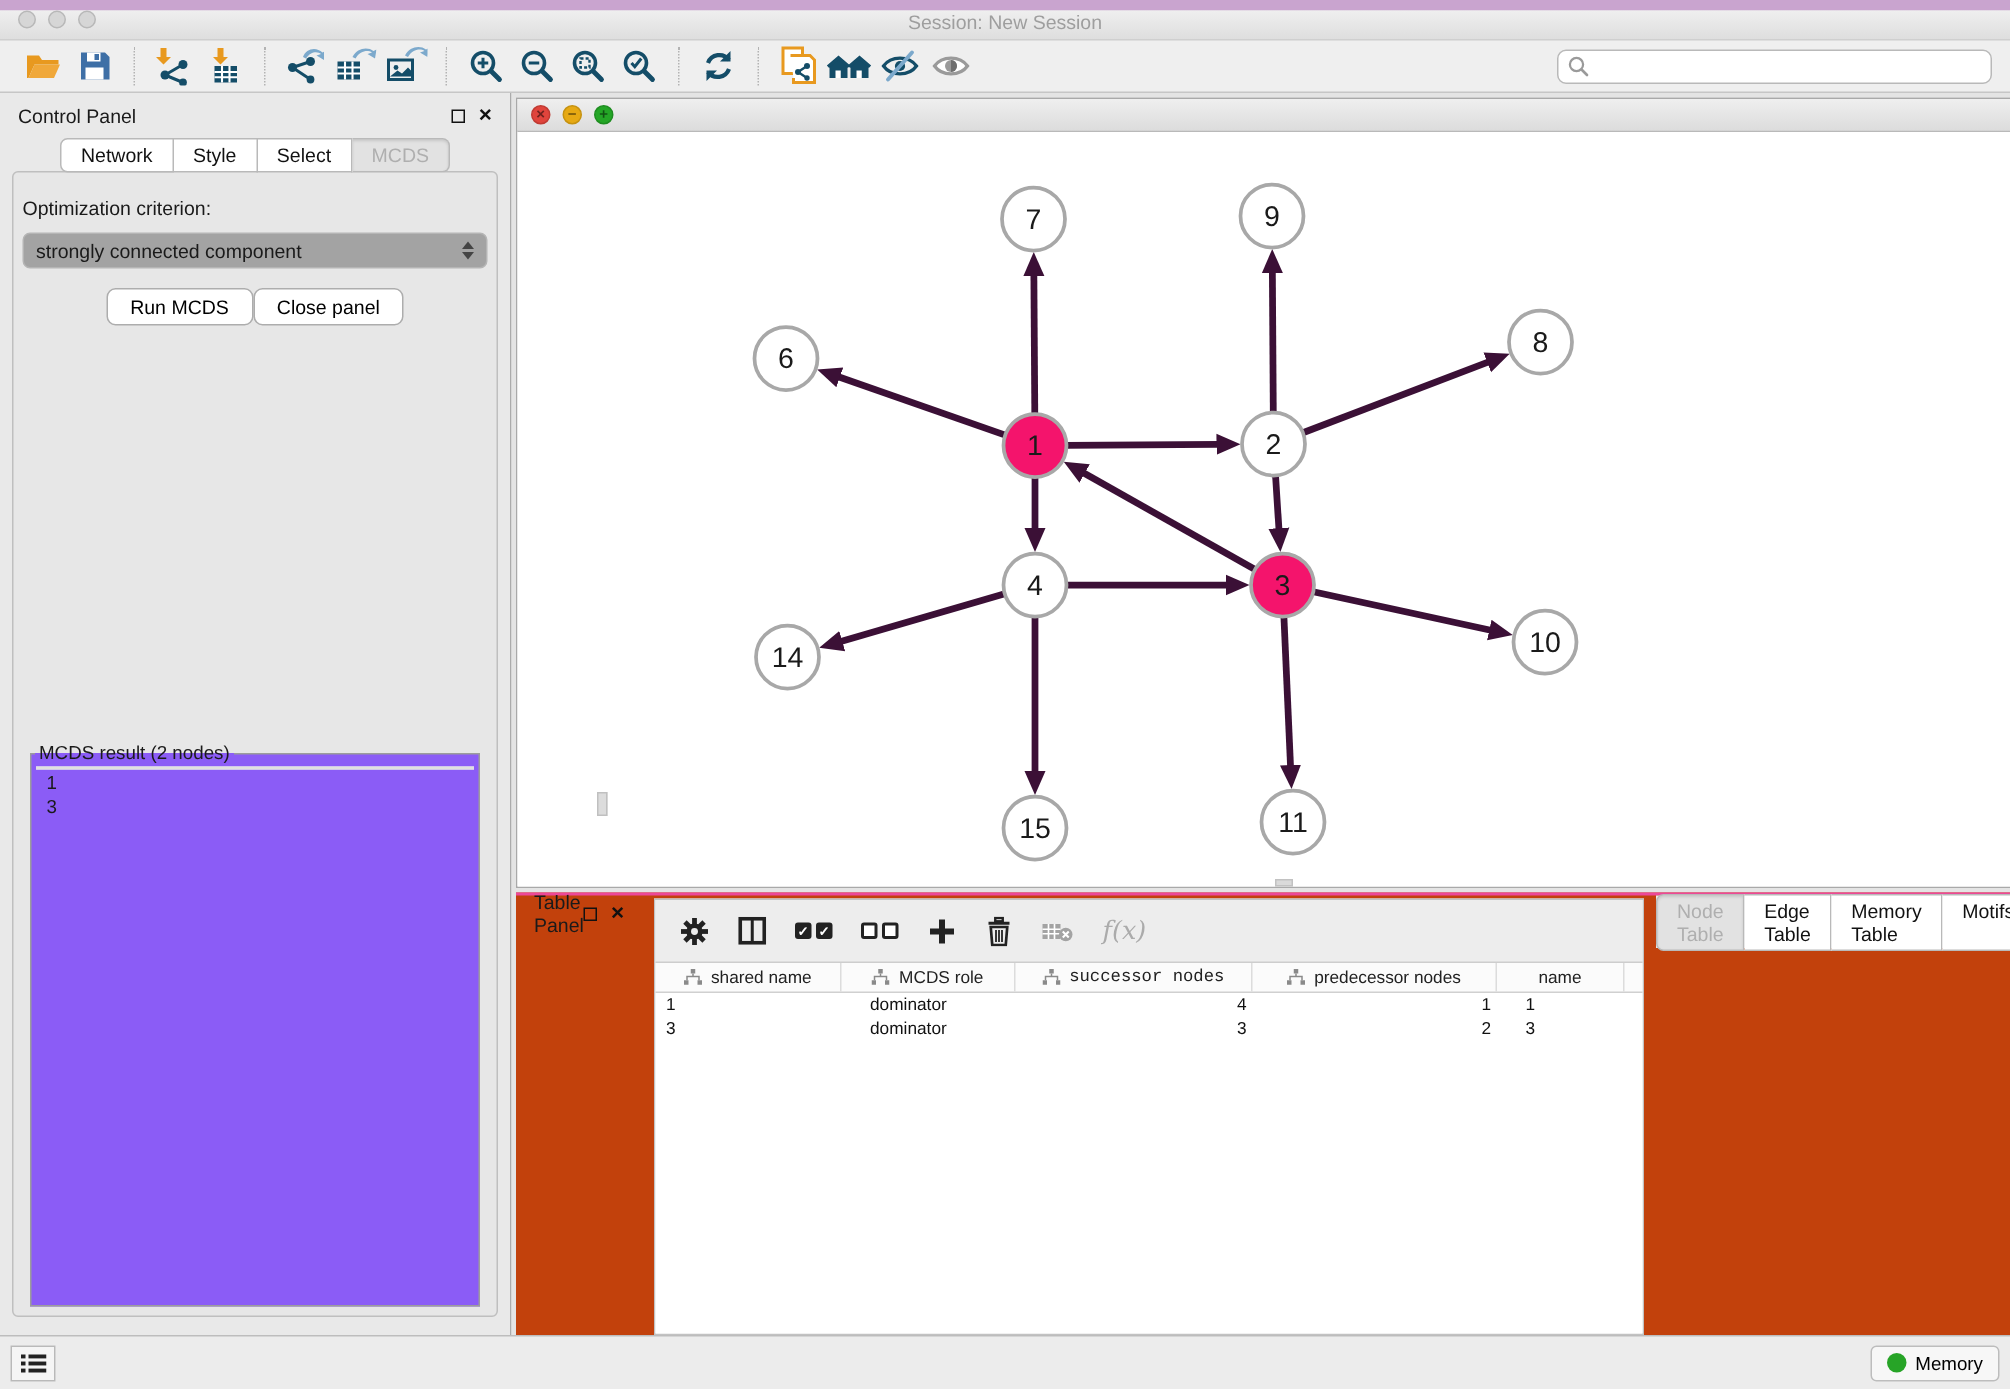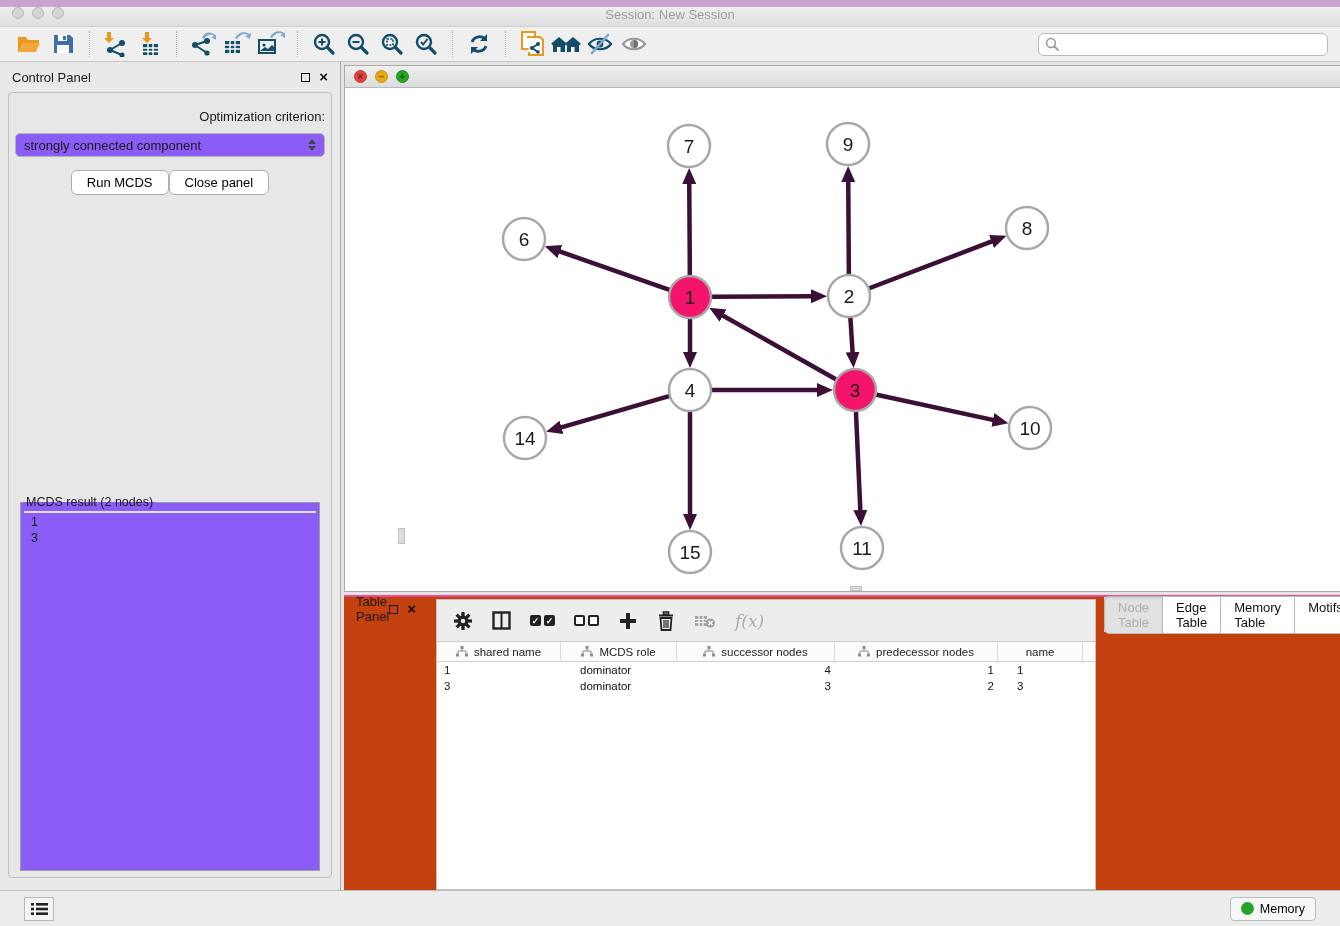--- a/index.html
+++ b/index.html
@@ -38,22 +38,22 @@
   .float-box { width:9px; height:9px; border:1.6px solid #111; display:inline-block; }
   .close-x { font-size:15px; font-weight:bold; color:#111; line-height:10px; }
   .tabs-row { display:flex; justify-content:center; position:relative; z-index:2; margin-bottom:-1px; }
   .tab { background:#FFF; border:1px solid #B9B9B9; border-left:none; padding:3px 13px;
     font-size:13px; color:#111; }
   .tab:first-child { border-left:1px solid #B9B9B9; border-radius:5px 0 0 5px; }
   .tab:last-child { border-radius:0 5px 5px 0; }
   .tab.selected { background:#E2E2E2; color:#AFAFAF; box-shadow:inset 0 1px 2px rgba(0,0,0,.12); }
   .cp-card { flex:1; margin:0 8px 12px; border:1px solid #BFBFBF; border-radius:4px;
     background:#E7E7E7; display:flex; flex-direction:column; padding:16px 6px 6px; }
-  .opt-label { text-align:right; font-size:13px; }
-  .select-box { width:310px; height:24px; margin:9px auto 0; background:#8b5cf6;
+  .opt-label { text-align:left; font-size:13px; }
+  .select-box { width:310px; height:24px; margin:9px auto 0; background:#a3a3a3;
     border:1px solid #B5B5B5; border-radius:5px; display:flex; align-items:center; padding:0 8px; }
   .select-box span.val { font-size:13px; }
   .stepper { margin-left:auto; display:flex; flex-direction:column; gap:2px; }
   .arr-up { width:0; height:0; border-left:4px solid transparent; border-right:4px solid transparent; border-bottom:5px solid #444; }
   .arr-dn { width:0; height:0; border-left:4px solid transparent; border-right:4px solid transparent; border-top:5px solid #444; }
   .btn-row { display:flex; justify-content:center; margin-top:13px; }
   .btn { background:#FFF; border:1px solid #ADADAD; border-radius:6px; padding:4px 15px; font-size:13px; }
   .result-fieldset { margin-top:auto; height:376px; border:1px solid #9C9C9C;
     margin-left:5px; margin-right:5px; position:relative; background:#8b5cf6; }
   .result-fieldset legend { font-size:12.5px; padding:0 3px; margin-left:2px; }
@@ -97,21 +97,21 @@
   .th.fill { flex:1; border-right:none; }
   .t-body { flex:1; background:#FFF; overflow:hidden; }
   .tr { display:flex; height:16px; }
   .td { font-size:11.5px; line-height:16px; color:#111; }
   .td.a-left { text-align:left; padding-left:7px; }
   .td.a-right { text-align:right; padding-right:16px; }
   .tp-tabs { height:35px; display:flex; align-items:center; justify-content:center; background:#E9E9E9; }
 
   
   .statusbar { position:absolute; bottom:0; left:0; right:0; height:36px; background:#ECECEC;
-    border-top:1px solid #BDBDBD; display:flex; align-items:center; padding:0 24px; }
+    border-top:1px solid #BDBDBD; display:flex; align-items:center; padding:0 7px; }
   .sb-left-btn { width:30px; height:24px; background:#F5F5F5; border:1px solid #B9B9B9;
     display:flex; align-items:center; justify-content:center; }
   .memory-btn { margin-left:auto; height:24px; background:#F7F7F7; border:1px solid #BDBDBD;
     border-radius:4px; display:flex; align-items:center; gap:6px; padding:0 10px; font-size:12.5px; }
   .mem-dot { width:13px; height:13px; border-radius:50%; }
   svg { display:block; }
 </style>
 </head>
 <body>
 
@@ -303,20 +303,26 @@
   <div class="main">
 
     <div class="control-panel">
       <div class="cp-header">
         <span class="panel-title">Control Panel</span>
         <span class="panel-ctls">
           <span class="float-box"></span>
           <span class="close-x">×</span>
         </span>
       </div>
+      <div class="tabs-row" id="cp-tabs">
+          <div class="tab">Network</div>
+          <div class="tab">Style</div>
+          <div class="tab">Select</div>
+          <div class="tab selected">MCDS</div>
+        </div>
       <div class="cp-card">
         <div class="opt-label">Optimization criterion:</div>
         <div class="select-box">
           <span class="val">strongly connected component</span>
           <span class="stepper">
             <span class="arr-up"></span>
               <span class="arr-dn"></span>
           </span>
         </div>
         <div class="btn-row">
@@ -505,21 +511,21 @@
               </div>
               <div class="th" style="width: 116px;">
                 <svg width="12" height="11" viewBox="0 0 12 11">
                   <rect x="4.5" y="0" width="3" height="3" fill="#8A8A8A"></rect>
                   <rect x="0" y="7.5" width="3" height="3" fill="#8A8A8A"></rect>
                   <rect x="9" y="7.5" width="3" height="3" fill="#8A8A8A"></rect>
                   <path d="M6 3v2M2 7.5V5h8v2.5" stroke="#8A8A8A" fill="none"></path>
                 </svg>
                 <span>MCDS role</span>
               </div>
-              <div class="th" style="width: 158px;">
+              <div class="th" style="width: 158px; font-family: Liberation Mono, monospace;">
                 <svg width="12" height="11" viewBox="0 0 12 11">
                   <rect x="4.5" y="0" width="3" height="3" fill="#8A8A8A"></rect>
                   <rect x="0" y="7.5" width="3" height="3" fill="#8A8A8A"></rect>
                   <rect x="9" y="7.5" width="3" height="3" fill="#8A8A8A"></rect>
                   <path d="M6 3v2M2 7.5V5h8v2.5" stroke="#8A8A8A" fill="none"></path>
                 </svg>
                 <span>successor nodes</span>
               </div>
               <div class="th" style="width: 163px;">
                 <svg width="12" height="11" viewBox="0 0 12 11">

